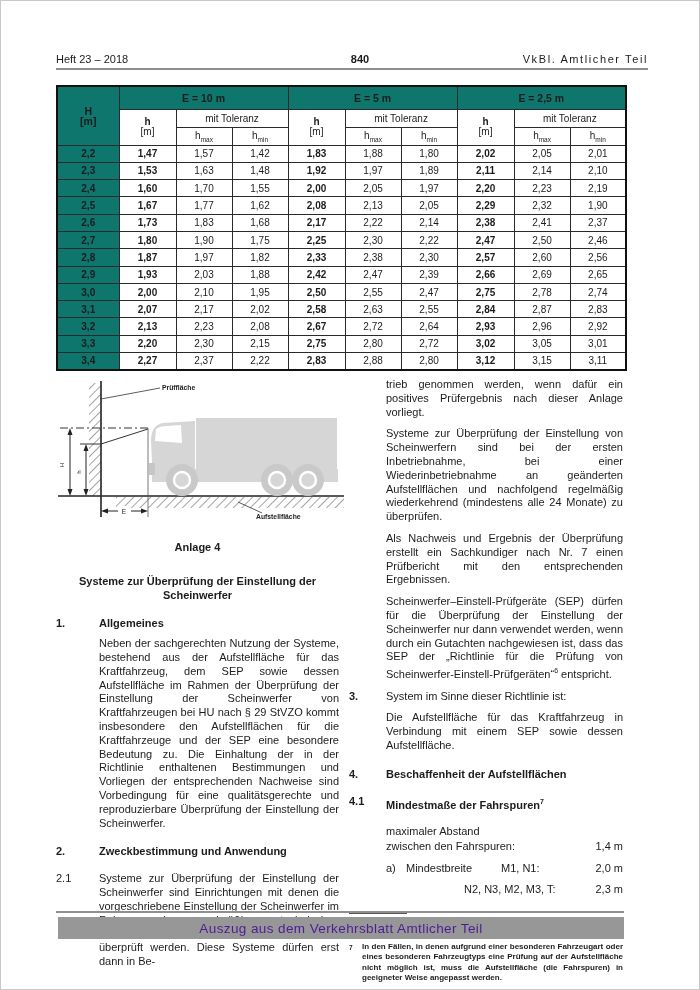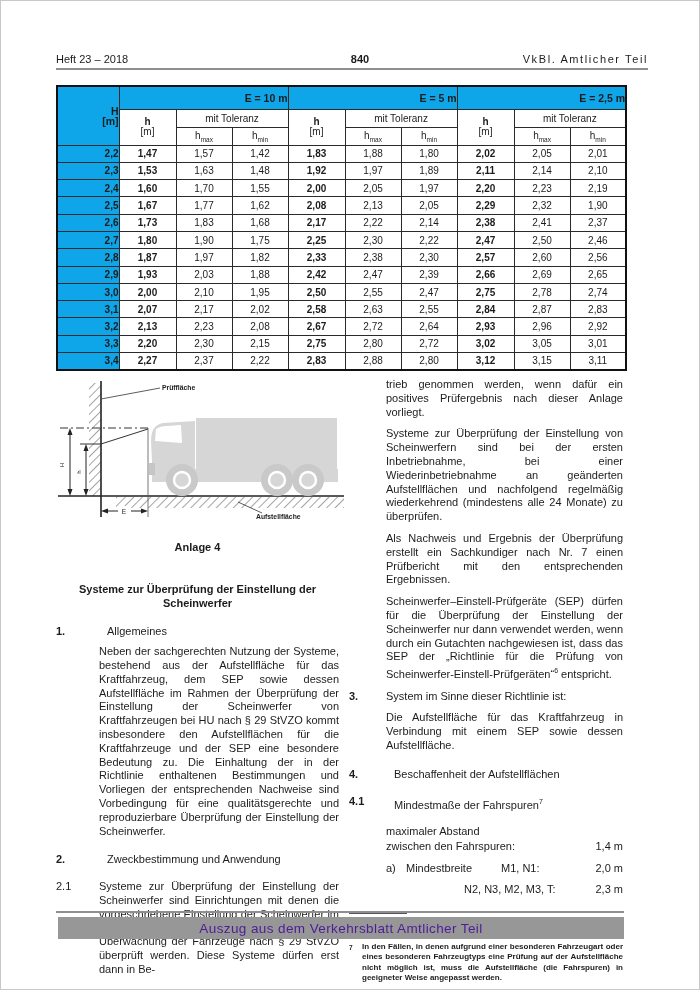--- a/index.html
+++ b/index.html
@@ -16,47 +16,47 @@
   .rh-left  { position:absolute; left:0; top:0; }
   .rh-page  { position:absolute; left:16px; right:0; text-align:center; font-weight:bold; }
   .rh-right { position:absolute; right:0; top:0; letter-spacing:1.6px; }
   .head-rule { position:absolute; top:67px; left:55px; width:592px; height:2px; background:#8f8f8f; }
 
   
   table.ht { position:absolute; top:84px; left:55px; border-collapse:collapse; table-layout:fixed;
              width:568px; font-size:10px; }
   table.ht th, table.ht td { border:1px solid #2a2a2a; text-align:center; vertical-align:middle; padding:0; font-weight:normal; }
   table.ht { border:2px solid #111; }
-  table.ht .gray { background:#0ea5e9;text-align:right; }
+  table.ht .gray { background:#0f766e; }
   table.ht .bold { font-weight:bold; }
   table.ht thead tr.r1 th { height:23px; font-weight:bold; font-size:10.5px; }
   table.ht thead tr.r2 th { height:18px; }
   table.ht thead tr.r3 th { height:18px; }
   table.ht tbody td { height:17.3px; }
   .two-line span { display:block; line-height:10px; }
   .two-line .l1 { font-weight:bold; }
   sub.unit { font-size:6.5px; }
 
   
   .diagram { position:absolute; top:378px; left:55px; width:290px; height:160px; }
   .diagram text { font-family:"Liberation Sans", sans-serif; fill:#222; }
 
   
   .col { position:absolute; font-size:11px; line-height:13.8px; text-align:justify; }
   .col-left  { top:540px; left:55px;  width:283px; }
   .col-right { top:377px; left:348px; width:274px; }
   .center-b  { text-align:center; font-weight:bold; }
-  .anlage    { margin:0 0 28px 0;text-align:center; }
+  .anlage    { margin:0 0 20px 0;text-align:center; }
   .doc-title { margin:0 0 15px 0; }
   .sec { display:flex; margin:0 0 7px 0; }
   .col-left  .sec-num { width:43px; flex:0 0 43px; font-weight:bold; }
   .col-right .sec-num { width:37px; flex:0 0 37px; font-weight:bold; }
   .sec-num.normal { font-weight:normal; }
   .sec-body { flex:1; }
-  .sec-head { font-weight:normal; margin:0 0 6px 8px; }
+  .sec-head { font-weight:bold; margin:0 0 6px 0; }
   .col p { margin:0 0 8px 0; }
   .col-right > p { margin-left:37px; }
   sup { font-size:7px; }
 
   
   .spec { margin-left:37px; }
   .spec-line { display:flex; justify-content:space-between; margin-bottom:1px; }
   .spec-line.vspace { margin-top:8px; }
   .a-prefix { flex:0 0 20px; }
   .a-name   { flex:0 0 95px; }

